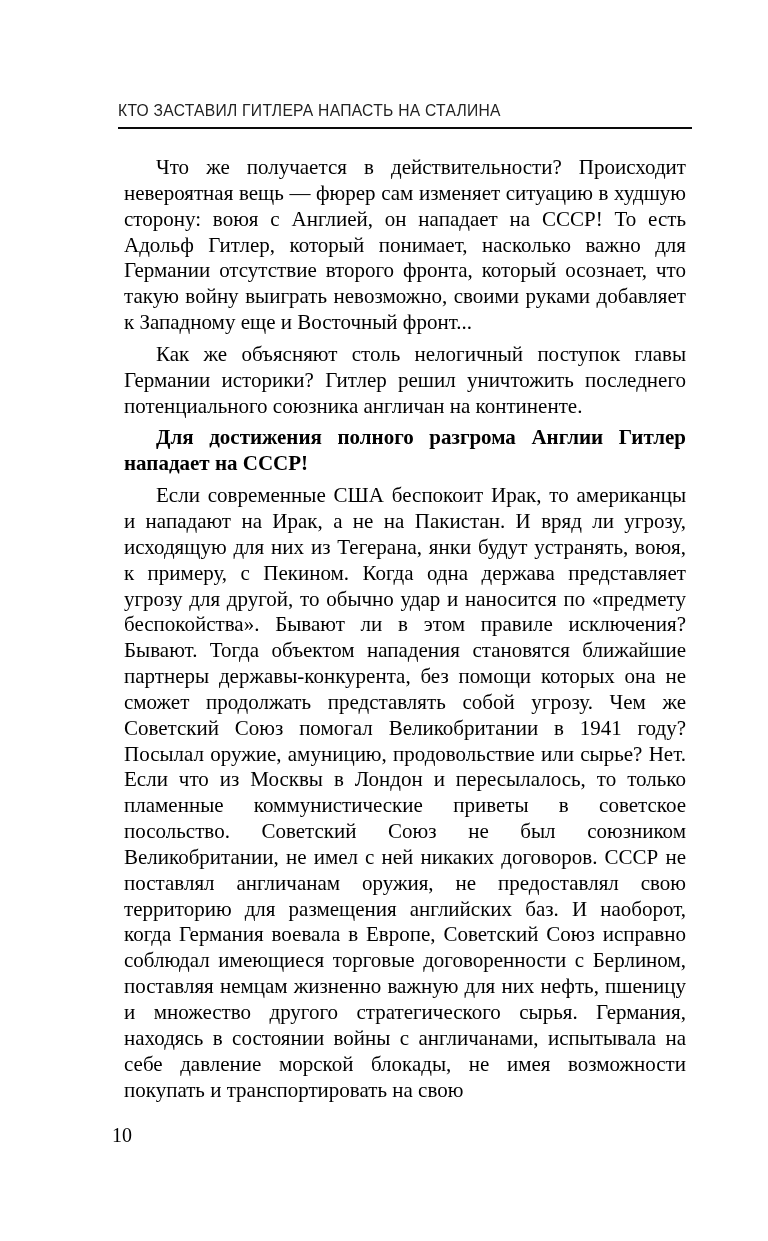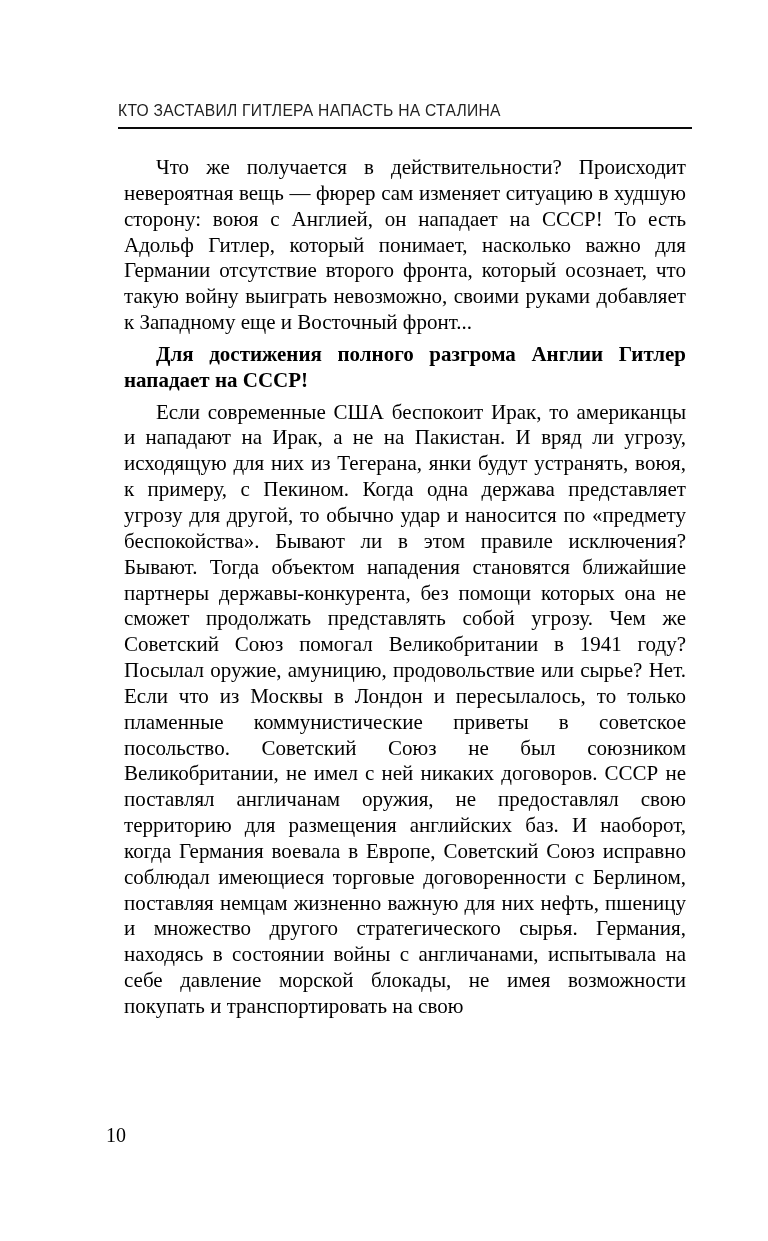--- a/index.html
+++ b/index.html
@@ -60,34 +60,35 @@
   .body-text p {
     margin: 6px;
     padding: 0;
     text-indent: 32px;
   }
   .body-text p.bold {
     font-weight: 700;
   }
   .page-number {
     position: absolute;
-    left: 106px;
+    left: 112px;
     top: 1122px;
     font-family: "Liberation Serif", serif;
     font-size: 20px;
     line-height: 26px;
     color: #000000;
     text-align: right;
   }
 </style>
 </head>
 <body>
 
 <div class="page">
   <div class="running-head">КТО ЗАСТАВИЛ ГИТЛЕРА НАПАСТЬ НА СТАЛИНА</div>
   <div class="header-rule"></div>
   <div class="body-text">
       <p>Что же получается в действительности? Происходит невероятная вещь — фюрер сам изменяет ситуацию в худшую сторону: воюя с Англией, он нападает на СССР! То есть Адольф Гитлер, который понимает, насколько важно для Германии отсутствие второго фронта, который осознает, что такую войну выиграть невозможно, своими руками добавляет к Западному еще и Восточный фронт...</p>
+      <p>Как же объясняют столь нелогичный поступок главы Германии историки? Гитлер решил уничтожить последнего потенциального союзника англичан на континенте.</p>
       <p class="bold">Для достижения полного разгрома Англии Гитлер нападает на СССР!</p>
       <p>Если современные США беспокоит Ирак, то американцы и нападают на Ирак, а не на Пакистан. И вряд ли угрозу, исходящую для них из Тегерана, янки будут устранять, воюя, к примеру, с Пекином. Когда одна держава представляет угрозу для другой, то обычно удар и наносится по «предмету беспокойства». Бывают ли в этом правиле исключения? Бывают. Тогда объектом нападения становятся ближайшие партнеры державы-конкурента, без помощи которых она не сможет продолжать представлять собой угрозу. Чем же Советский Союз помогал Великобритании в 1941 году? Посылал оружие, амуницию, продовольствие или сырье? Нет. Если что из Москвы в Лондон и пересылалось, то только пламенные коммунистические приветы в советское посольство. Советский Союз не был союзником Великобритании, не имел с ней никаких договоров. СССР не поставлял англичанам оружия, не предоставлял свою территорию для размещения английских баз. И наоборот, когда Германия воевала в Европе, Советский Союз исправно соблюдал имеющиеся торговые договоренности с Берлином, поставляя немцам жизненно важную для них нефть, пшеницу и множество другого стратегического сырья. Германия, находясь в состоянии войны с англичанами, испытывала на себе давление морской блокады, не имея возможности покупать и транспортировать на свою</p>
     </div>
   <div class="page-number">10</div>
 </div>
 
 </body></html>

